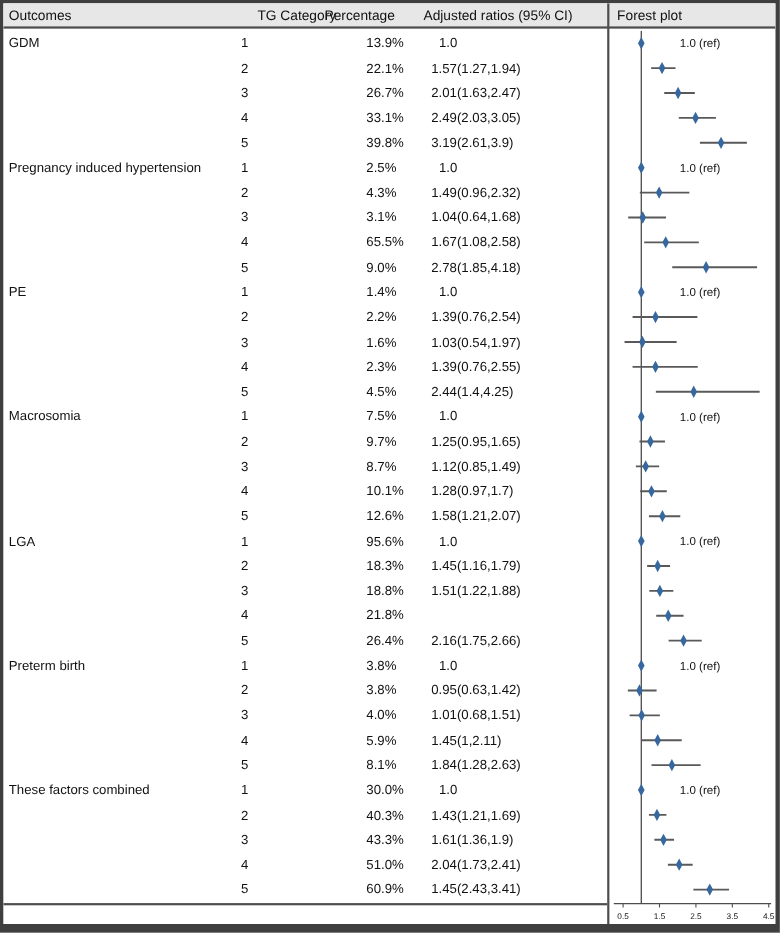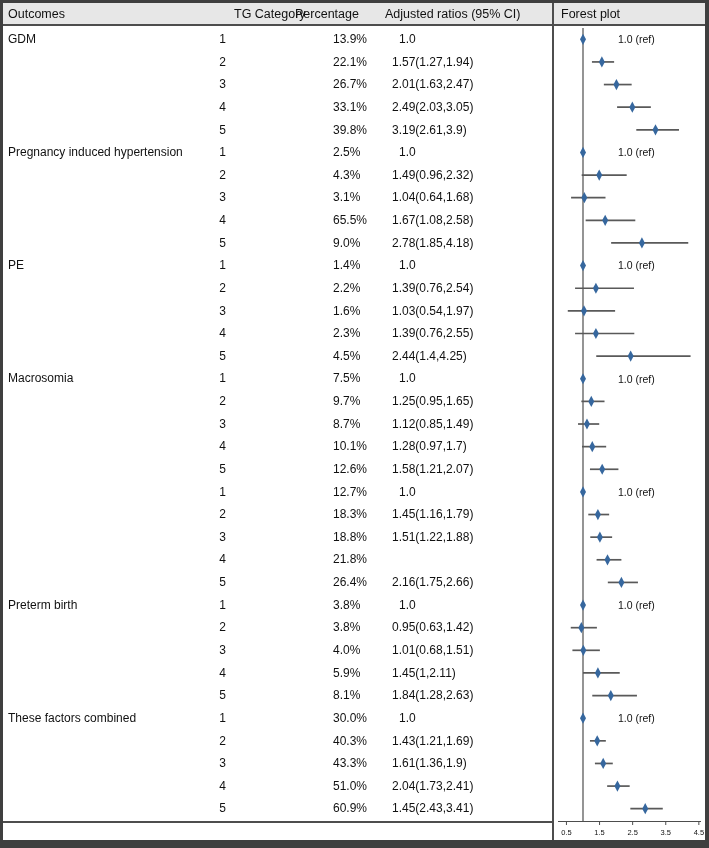--- a/index.html
+++ b/index.html
@@ -168,22 +168,23 @@
         <div class="cell c-pct">10.1%</div>
         <div class="cell c-ratio">1.28(0.97,1.7)</div>
       </div>
       <div class="trow" style="top: 454.97px;">
         <div class="cell c-outcome"></div>
         <div class="cell c-cat">5</div>
         <div class="cell c-pct">12.6%</div>
         <div class="cell c-ratio">1.58(1.21,2.07)</div>
       </div>
       <div class="trow" style="top: 477.6px;">
-        <div class="cell c-cat">1</div>
-        <div class="cell c-pct">12.7%</div>
+        <div class="cell c-outcome">LGA</div>
+        <div class="cell c-cat">1</div>
+        <div class="cell c-pct">95.6%</div>
         <div class="cell c-ratio ref">1.0</div>
       </div>
       <div class="trow" style="top: 500.23px;">
         <div class="cell c-outcome"></div>
         <div class="cell c-cat">2</div>
         <div class="cell c-pct">18.3%</div>
         <div class="cell c-ratio">1.45(1.16,1.79)</div>
       </div>
       <div class="trow" style="top: 522.86px;">
         <div class="cell c-outcome"></div>

